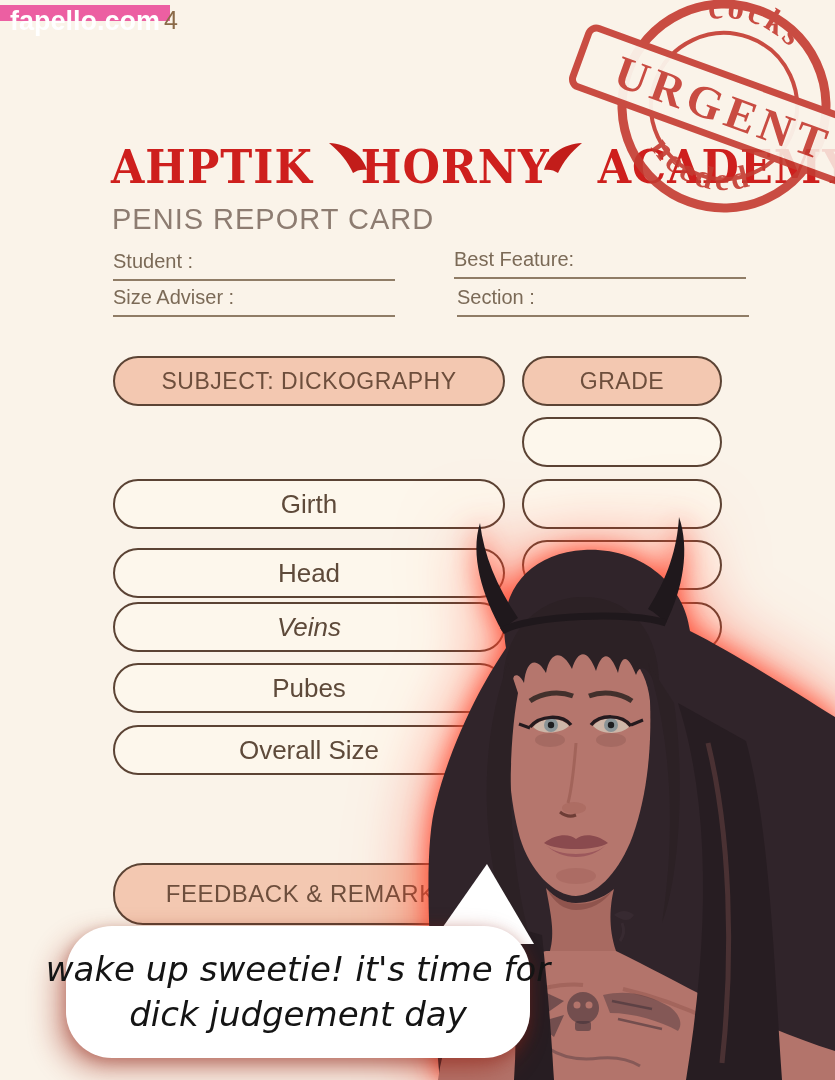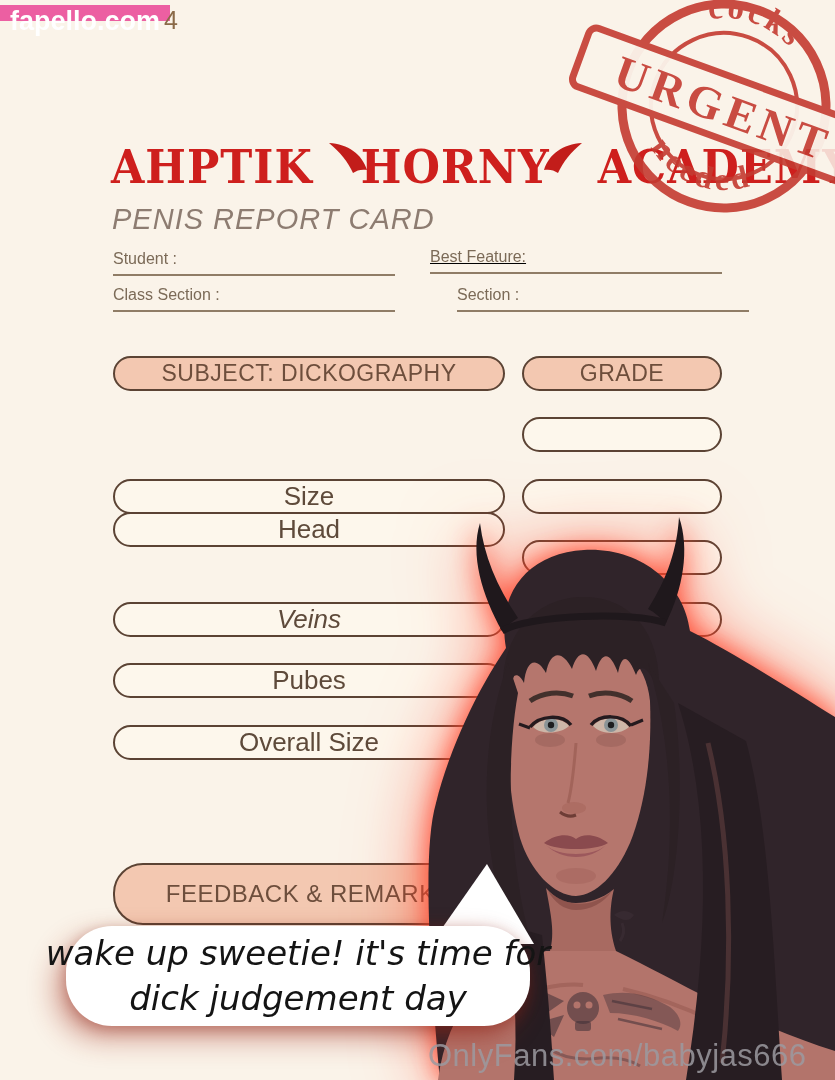--- a/index.html
+++ b/index.html
@@ -13,48 +13,48 @@
 
   
   .title-row{position:absolute;left:111px;top:142px;display:flex;align-items:center;z-index:2;}
   .title-word{font-family:"DejaVu Serif",serif;font-weight:bold;font-size:43px;color:#ce1f1d;
     letter-spacing:1px;transform:scaleY(1.08);transform-origin:center;white-space:nowrap;}
   .title-gap{width:13px;}
   .horn{position:relative;top:-10px;}
   .horn.left{margin-right:-7px;}
   .horn.right{margin-left:-7px;}
   .subtitle{position:absolute;left:112px;top:203px;font-size:29px;color:#8d7c71;
-    letter-spacing:1px;z-index:2;font-style:italic;}
+    letter-spacing:1px;z-index:2;}
 
   
   .field{position:absolute;z-index:2;}
-  .field .lbl{font-size:16px;color:#7b6a57;}
+  .field .lbl{font-size:20px;color:#7b6a57;}
   .field .line{border-bottom:2px solid #8f7c66;margin-top:6px;}
 
   
-  .pill{position:absolute;height:35px;border:2.5px solid #5b4334;border-radius:27px;
+  .pill{position:absolute;height:50px;border:2.5px solid #5b4334;border-radius:27px;
     background:#fdf7ec;box-sizing:border-box;display:flex;align-items:center;justify-content:center;
     z-index:2;}
   .pill.hdr{background:#f3c8b1;}
   .pill .ptxt{font-size:26px;color:#5e4a3a;}
   .pill .htxt{font-size:23px;color:#6d4e3c;letter-spacing:0.5px;font-weight:500;}
   .col-l{left:113px;width:392px;}
   .col-r{left:522px;width:200px;}
   .pill.feedback{height:62px;border-radius:30px;background:#f3c8b1;}
 
   
   .stamp{position:absolute;left:590px;top:-12px;z-index:6;opacity:0.9;overflow:visible;}
   .stamp text{font-family:"Liberation Serif",serif;font-weight:bold;fill:#c43b31;}
 
   
   .photo{position:absolute;left:378px;top:503px;z-index:10;overflow:visible;
     filter:drop-shadow(0 0 13px rgba(255,70,45,0.95)) drop-shadow(0 0 34px rgba(255,55,30,0.55));}
 
   
-  .bubble{position:absolute;left:66px;top:926px;width:464px;height:100px;border-radius:46px;
+  .bubble{position:absolute;left:66px;top:926px;width:464px;height:132px;border-radius:46px;
     background:#ffffff;z-index:20;display:flex;flex-direction:column;align-items:center;
     justify-content:center;box-shadow:-10px 12px 28px rgba(160,40,25,0.45),0 4px 14px rgba(120,30,20,0.35);}
   .bubble-tail{position:absolute;left:422px;top:864px;width:112px;height:80px;background:#ffffff;
     clip-path:polygon(8% 100%,58% 0,100% 100%);z-index:19;}
   .bubble .bline{font-family:"DejaVu Sans",sans-serif;font-style:italic;font-weight:500;
     font-size:34px;color:#141414;line-height:1.32;white-space:nowrap;}
 
   
   .of-watermark{position:absolute;left:428px;top:1038px;font-size:31px;color:#9c9aa0;
     opacity:0.85;letter-spacing:0.5px;z-index:30;}
@@ -96,48 +96,48 @@
       </text>
       <rect x="-18" y="88" width="304" height="62" rx="8" fill="#faf3e9" fill-opacity="0.96" stroke="#c43b31" stroke-width="7"></rect>
       <text x="134" y="136" text-anchor="middle" font-size="46" letter-spacing="5">URGENT</text>
     </g>
   </svg>
 
   <div class="field" style="left:113px;top:250px;width:282px;">
     <span class="lbl">Student :</span>
     <div class="line"></div>
   </div>
-  <div class="field" style="left:430px;top:248px;width:292px;text-decoration:underline;">
+  <div class="field" style="left:454px;top:248px;width:292px;">
     <span class="lbl">Best Feature:</span>
     <div class="line"></div>
   </div>
   <div class="field" style="left:113px;top:286px;width:282px;">
-    <span class="lbl">Class Section :</span>
+    <span class="lbl">Size Adviser :</span>
     <div class="line"></div>
   </div>
   <div class="field" style="left:430px;top:286px;width:292px;margin-left:27px;">
     <span class="lbl">Section :</span>
     <div class="line"></div>
   </div>
 
   <div class="pill hdr col-l" style="top:356px;">
     <span class="htxt">SUBJECT: DICKOGRAPHY</span>
   </div>
   <div class="pill hdr col-r" style="top:356px;">
     <span class="htxt">GRADE</span>
   </div>
 
   <div class="pill col-r" style="top:417px;"></div>
 
   <div class="pill col-l" style="top:479px;">
-    <span class="ptxt">Size</span>
+    <span class="ptxt">Girth</span>
     </div>
   <div class="pill col-r" style="top:479px;"></div>
 
-  <div class="pill col-l" style="top:512px;align-items:center;">
+  <div class="pill col-l" style="top:548px;align-items:center;">
     <span class="ptxt">Head</span>
     </div>
   <div class="pill col-r" style="top:540px;"></div>
 
   <div class="pill col-l" style="top:602px;font-style:italic;">
     <span class="ptxt">Veins</span>
     </div>
   <div class="pill col-r" style="top:602px;"></div>
 
   <div class="pill col-l" style="top:663px;">
@@ -230,15 +230,14 @@
     <path d="M 128,422 C 136,472 140,522 136,577 L 176,577 C 173,520 168,470 164,432 Z" fill="#271d22"></path>
     <path d="M 330,240 C 352,330 356,450 344,560" stroke="#5a3a3a" stroke-width="5" fill="none" opacity="0.7"></path>
   </svg>
 
   <div class="bubble-tail"></div>
   <div class="bubble">
     <span class="bline">wake up sweetie! it's time for</span>
     <span class="bline">dick judgement day</span>
   </div>
 
-  <div class="of-watermark">OnlyFans.com/babyjas666</div>
 
 </div>
 
 </body></html>

